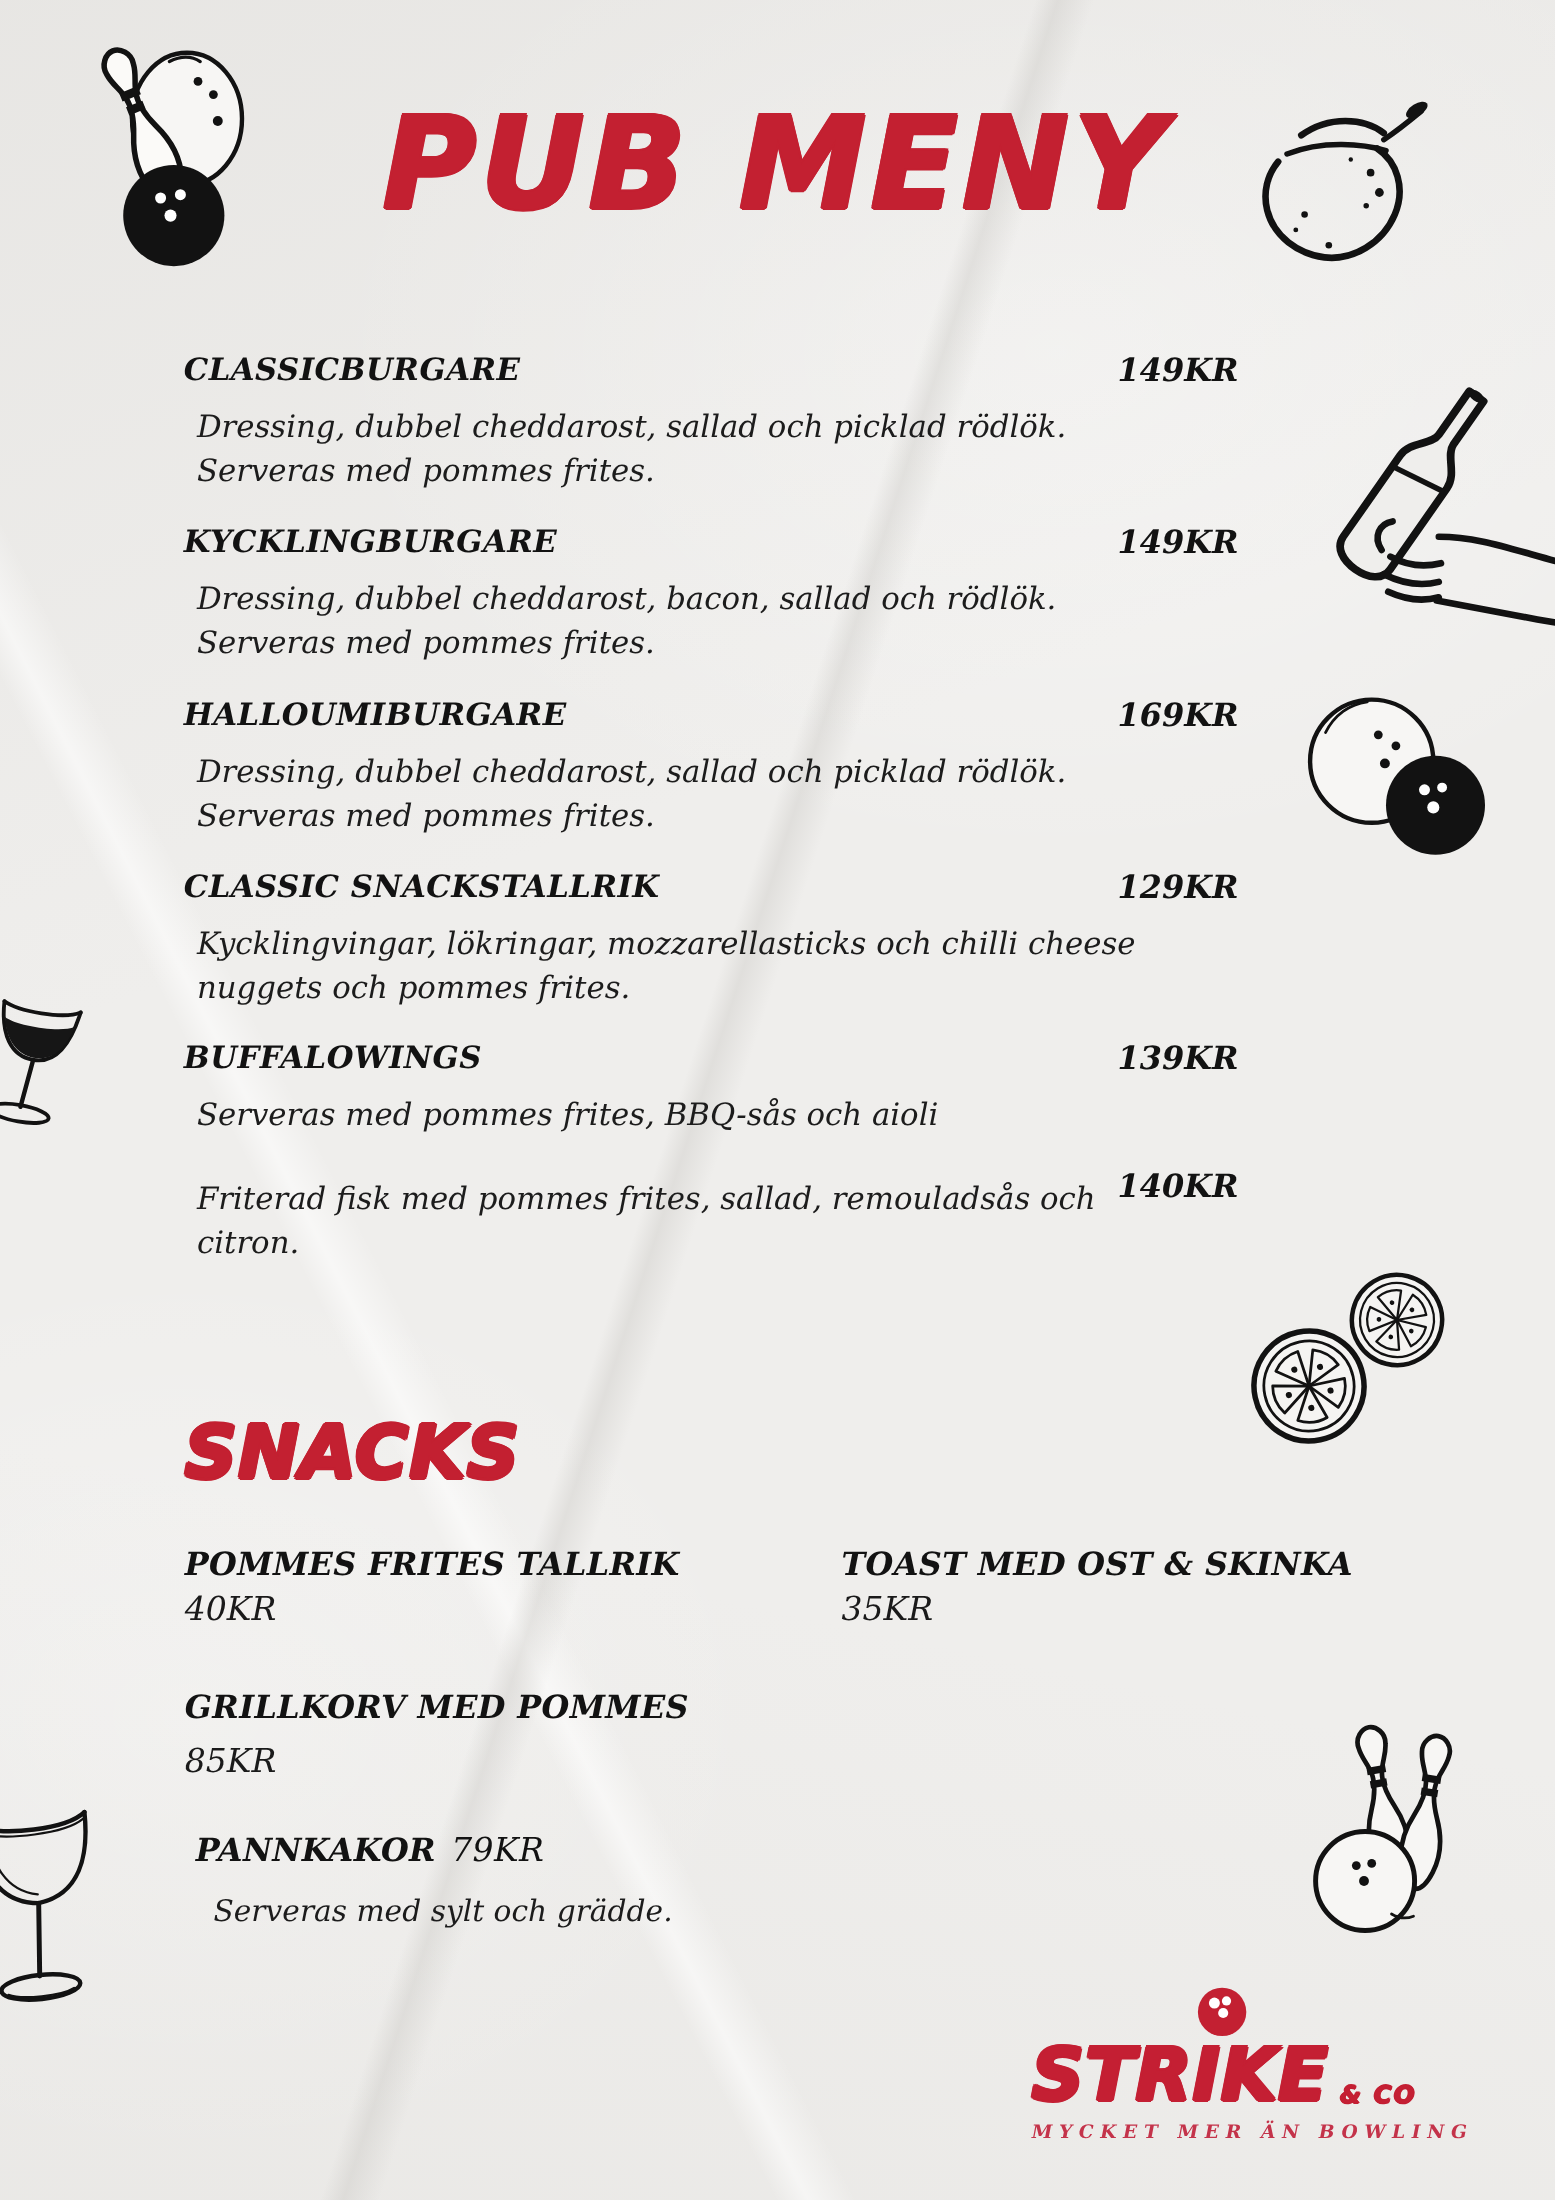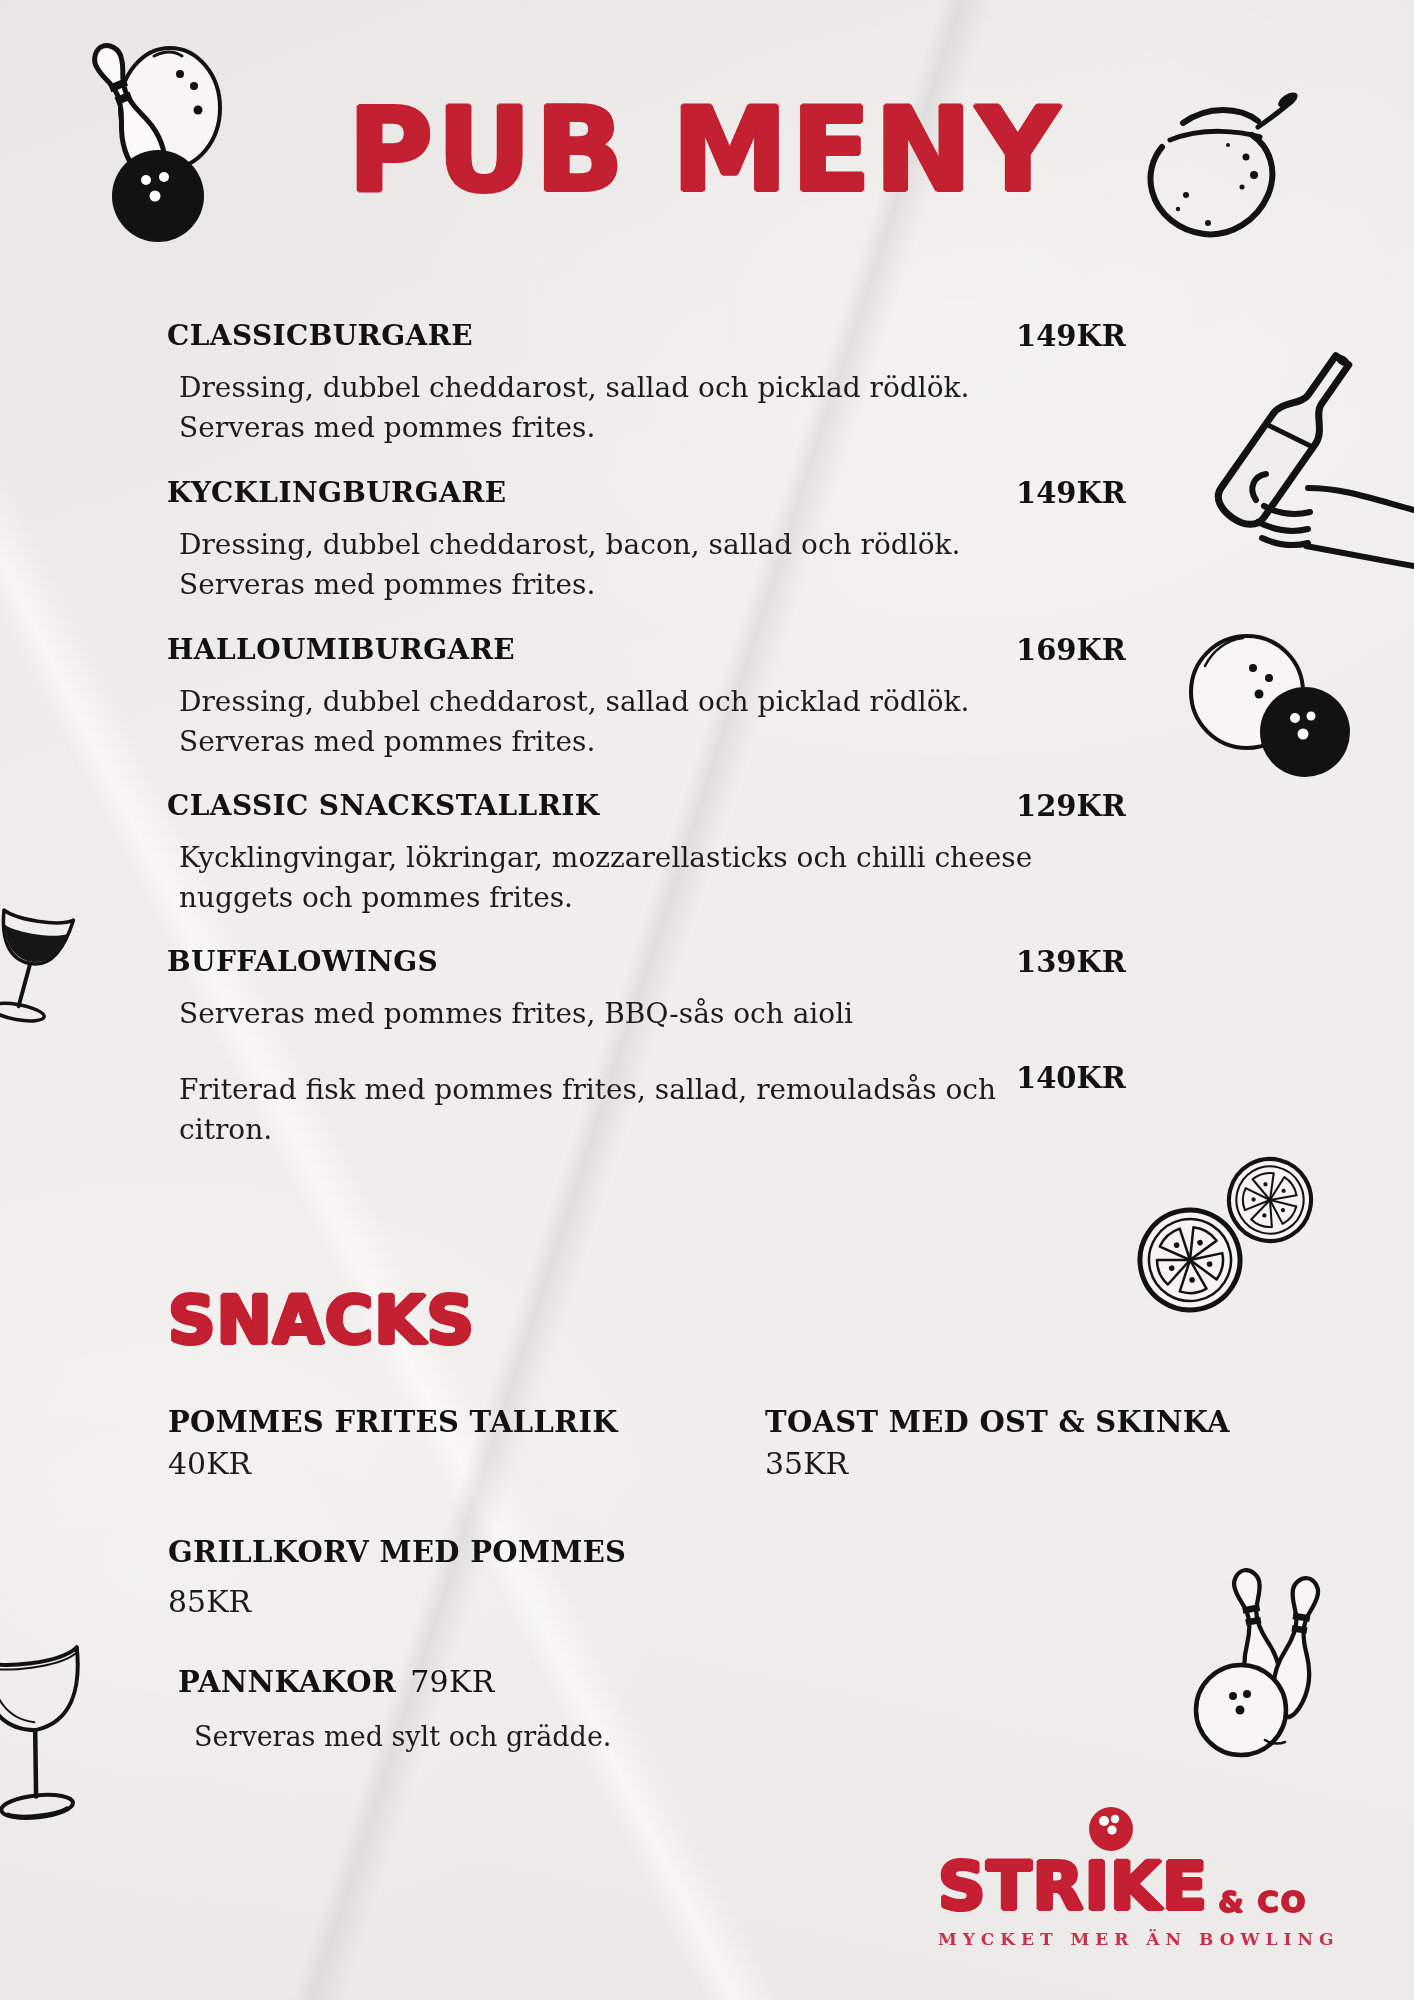--- a/index.html
+++ b/index.html
@@ -6,21 +6,21 @@
   .page{
     position:relative;width:1414px;height:2000px;overflow:hidden;margin:0 auto;
     background-color:#efeeec;
     background-image:
       linear-gradient(108deg, transparent 45.6%, rgba(200,198,194,.38) 46.6%, transparent 48.2%),
       linear-gradient(63deg, transparent 29%, rgba(255,255,255,.55) 30.2%, transparent 32%),
       linear-gradient(160deg, rgba(214,212,208,.30), transparent 38%),
       linear-gradient(12deg, rgba(219,217,213,.25), transparent 30%),
       radial-gradient(1100px 760px at 68% 16%, rgba(255,255,255,.40), transparent 62%),
       radial-gradient(900px 700px at 12% 78%, rgba(255,255,255,.30), transparent 60%);
-    font-family:"DejaVu Serif", serif; color:#161616;
+    font-family:"DejaVu Serif", serif; color:#161616;font-style:italic;
   }
   .abs{position:absolute;}
   
   .chunk{
     font-family:"DejaVu Sans", sans-serif;font-weight:bold;line-height:1;
     text-shadow:2px 0 0 currentColor,-2px 0 0 currentColor,0 2px 0 currentColor,0 -2px 0 currentColor,
       1.4px 1.4px 0 currentColor,-1.4px 1.4px 0 currentColor,1.4px -1.4px 0 currentColor,-1.4px -1.4px 0 currentColor;
   }
   .chunk-sm{
     font-family:"DejaVu Sans", sans-serif;font-weight:bold;line-height:1;
@@ -44,21 +44,21 @@
   .snack{width:560px;}
   .snack h4{margin:0;font-size:29px;font-weight:bold;line-height:40px;letter-spacing:.3px;color:#121212;}
   .snack .sprice{font-size:30px;line-height:44px;color:#1a1a1a;}
   .snack-inline .sprice-inline{font-size:30px;font-weight:normal;margin-left:14px;}
   .snack p{margin:16px;font-size:27px;line-height:38px;color:#1c1c1c;}
   
   .logo{left:938px;top:1806px;width:380px;}
   .logo-ballwrap{margin-left:150px;width:46px;height:46px;}
   .logo-row{display:flex;align-items:flex-end;margin-top:2px;}
   .logo-brand{font-size:66px;color:#c41f33;letter-spacing:1px;}
-  .logo-suffix{font-size:29px;color:#c41f33;margin-left:10px;margin-bottom:3px;letter-spacing:2px;}
+  .logo-suffix{font-size:22px;color:#c41f33;margin-left:10px;margin-bottom:3px;letter-spacing:2px;}
   .logo-tagline{
     margin-top:9px;font-family:"DejaVu Serif", serif;font-weight:bold;
     font-size:17px;letter-spacing:6px;color:#c4334a;white-space:nowrap;
   }
   svg{display:block;}
 </style>
 </head>
 <body>
 
 <div class="page">

